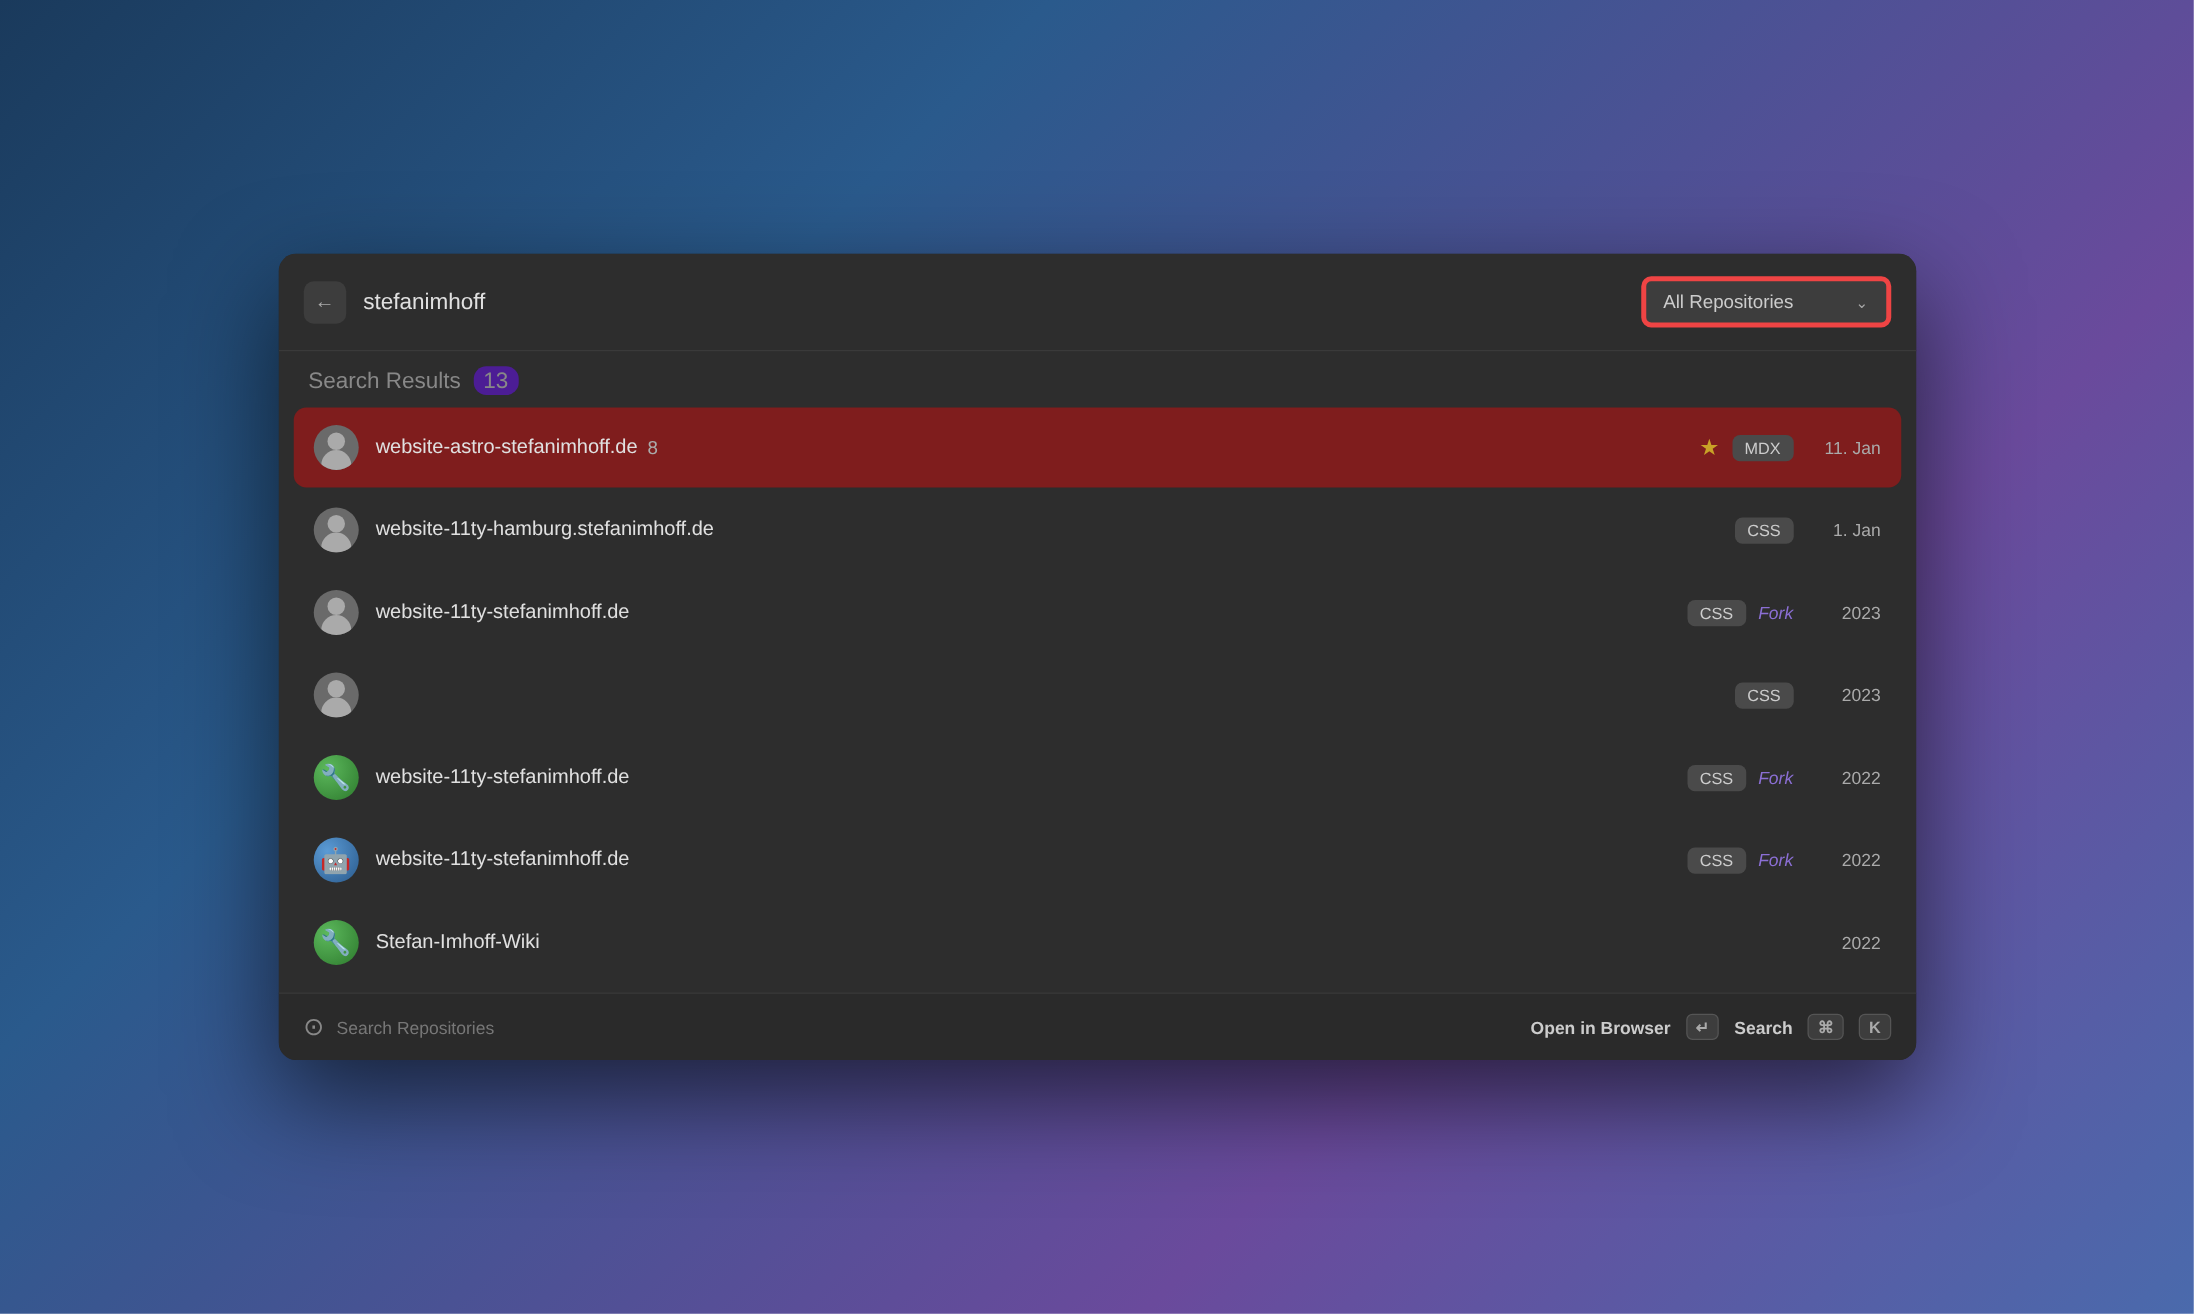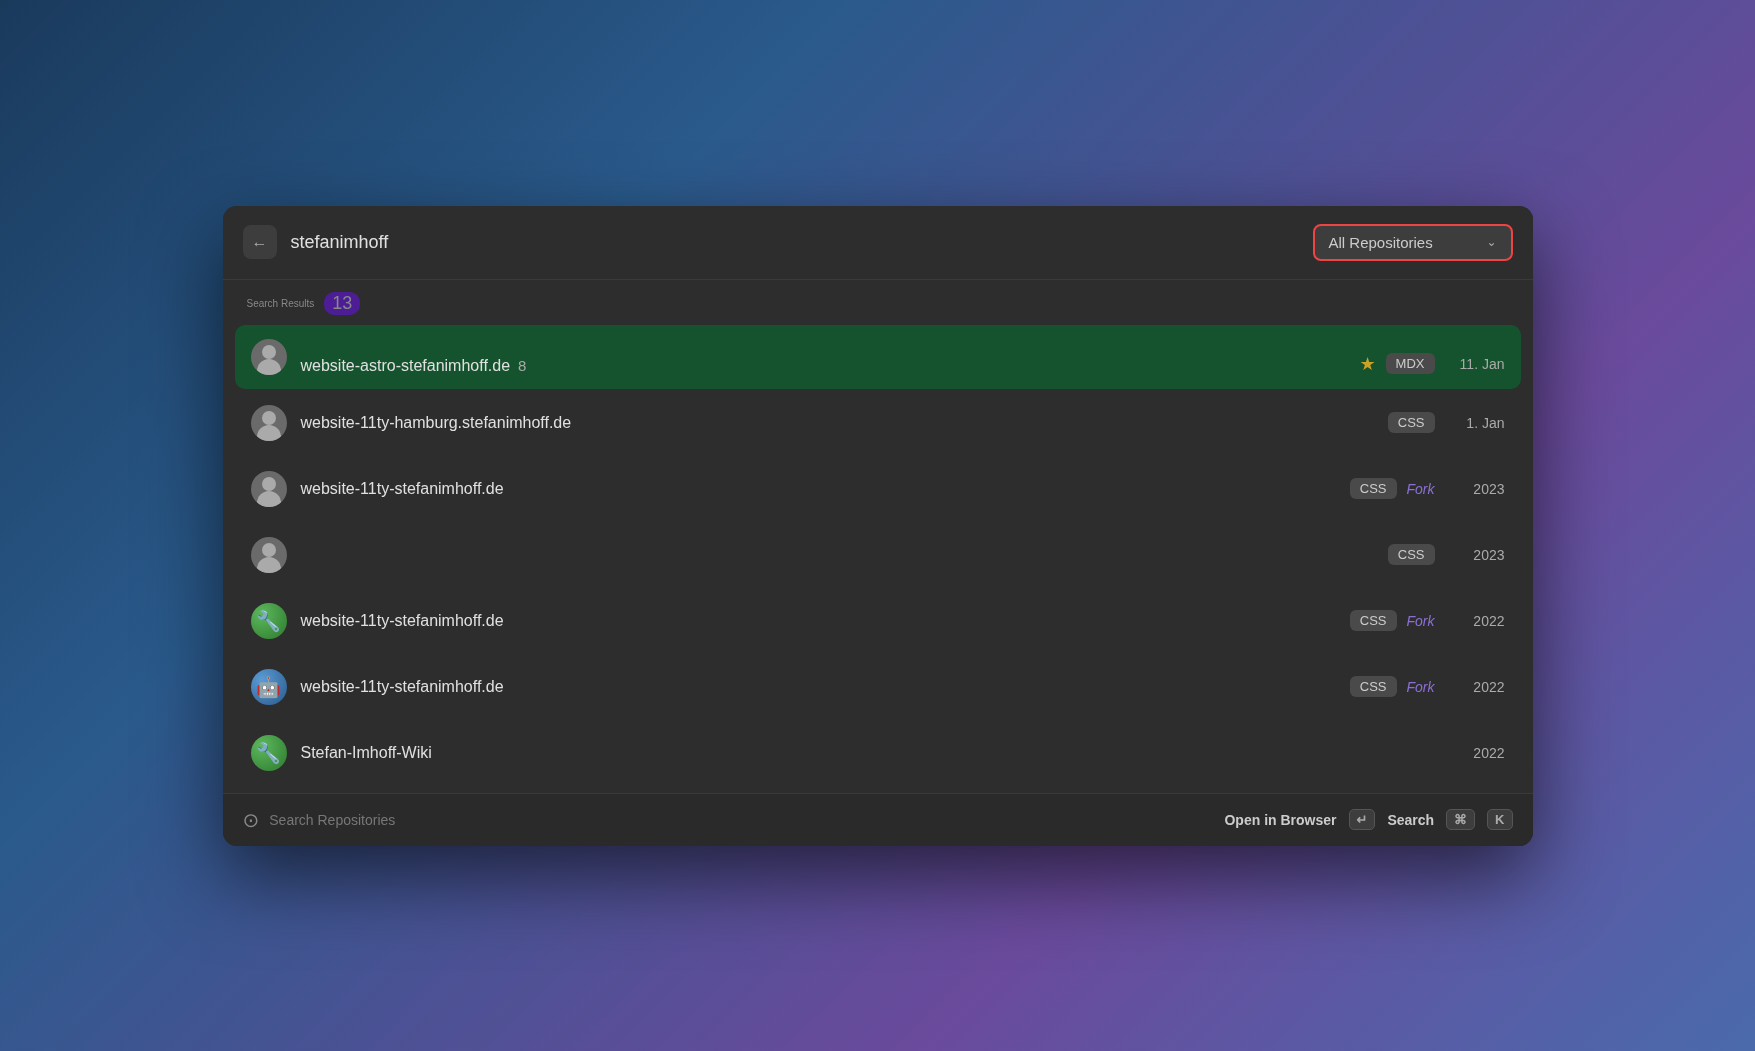--- a/index.html
+++ b/index.html
@@ -54,21 +54,21 @@
       color: #e0e0e0;
       font-size: 18px;
       caret-color: #e0e0e0;
     }
 
     .repo-filter {
       display: flex;
       align-items: center;
       gap: 8px;
       background: #3d3d3d;
-      border: 2px solid #ef4444;
+      border: 4px solid #ef4444;
       border-radius: 8px;
       padding: 8px 14px;
       color: #ccc;
       font-size: 15px;
       cursor: pointer;
       min-width: 200px;
       justify-content: space-between;
     }
 
     .chevron-down {
@@ -78,21 +78,21 @@
 
     .results-header {
       padding: 12px 24px 10px;
       display: flex;
       align-items: center;
       gap: 10px;
     }
 
     .results-label {
       color: #888;
-      font-size: 10px;
+      font-size: 18px;
     }
 
     .results-count {
       color: #888;
       font-size: 18px;
       background: #4c1d95;
       border-radius: 10px;
       padding: 1px 8px;
     }
 
@@ -109,22 +109,21 @@
       gap: 14px;
       margin-bottom: 2px;
     }
 
     .result-item:hover,
     .result-item.selected {
       background: #3d3d3d;
     }
 
     .result-item.selected {
-      background: #14532d;
-      align-items: flex-end;
+      background: #7f1d1d;
     }
 
     .avatar {
       width: 36px;
       height: 36px;
       border-radius: 50%;
       flex-shrink: 0;
       overflow: hidden;
       background: #555;
       display: flex;

